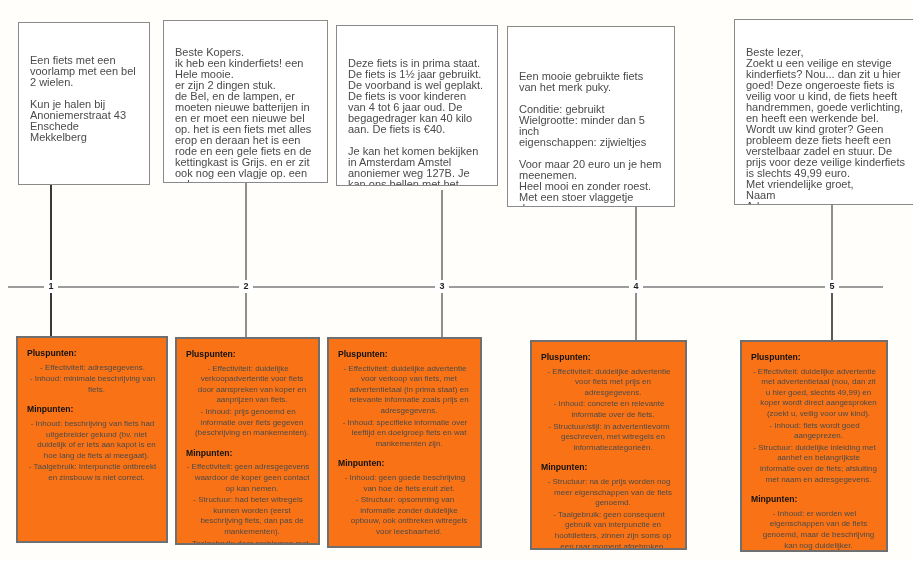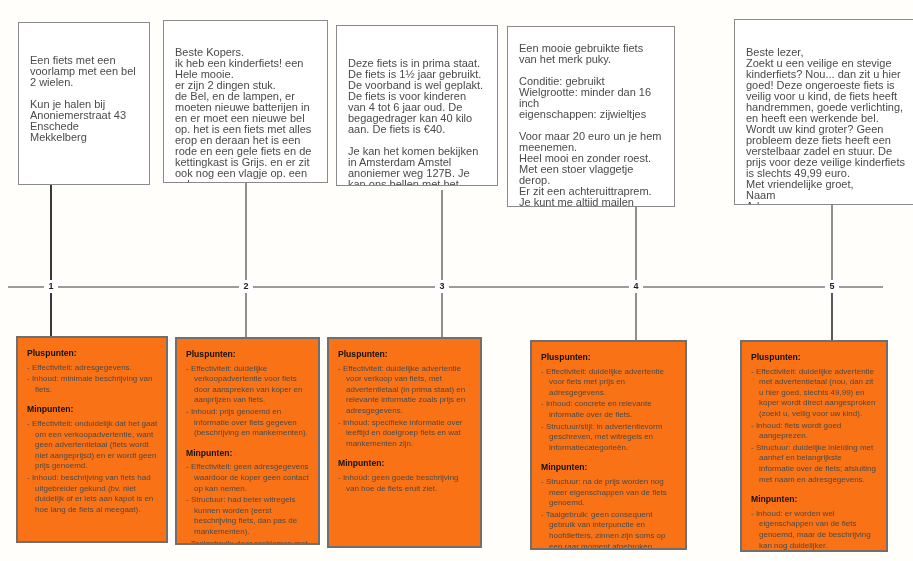--- a/index.html
+++ b/index.html
@@ -26,21 +26,21 @@
     font-size:8px;line-height:10.6px;
     overflow:hidden;
   }
   .rev-heading{
     font-weight:bold;color:var(--heading,#111);
     font-size:8.6px;margin:0 0 4px 0;
   }
   .rev-heading.min{margin-top:9px;}
   .rev-list{margin:0 0 2px 0;}
   .rev-list .bullet{
-    padding-left:8px;text-indent:-8px;margin:0 0 1px 0;
+    padding-left:8px;text-indent:-8px;margin:0 0 1px 0;text-align:center;
   }
   .hline{
     position:absolute;left:8px;top:286px;width:875px;height:2px;
     background:var(--timeline_line,#9c9c9c);
   }
   .stem{
     position:absolute;width:2px;
     background:#8f8f8f;
   }
   .stem.dark{background:#383838;}
@@ -68,24 +68,24 @@
 er zijn 2 dingen stuk.
 de Bel, en de lampen, er moeten nieuwe batterijen in en er moet een nieuwe bel op. het is een fiets met alles erop en deraan het is een rode en een gele fiets en de kettingkast is Grijs. en er zit ook nog een vlagje op. een gele.</div>
       <div class="para">Bieden vanaf: €48</div>
     </div>
 
   <div class="ad-box" style="left:336px;top:25px;width:162px;height:161px;padding-top:32px;">
       <div class="para">Deze fiets is in prima staat. De fiets is 1½ jaar gebruikt. De voorband is wel geplakt. De fiets is voor kinderen van 4 tot 6 jaar oud. De begagedrager kan 40 kilo aan. De fiets is €40.</div>
       <div class="para">Je kan het komen bekijken in Amsterdam Amstel anoniemer weg 127B. Je kan ons bellen met het nummer 06-9872xxxx.</div>
     </div>
 
-  <div class="ad-box" style="left:507px;top:26px;width:168px;height:181px;padding-top:16px;">
+  <div class="ad-box" style="left:507px;top:26px;width:168px;height:181px;padding-top:44px;">
       <div class="para">Een mooie gebruikte fiets van het merk puky.</div>
       <div class="para">Conditie: gebruikt
-Wielgrootte: minder dan 16 inch
+Wielgrootte: minder dan 5 inch
 eigenschappen: zijwieltjes</div>
       <div class="para">Voor maar 20 euro un je hem meenemen.
 Heel mooi en zonder roest.
 Met een stoer vlaggetje derop.
 Er zit een achteruittraprem.
 Je kunt me altijd mailen</div>
     </div>
 
   <div class="ad-box" style="left:734px;top:19px;width:187px;height:186px;padding-top:27px;">
       <div class="para">Beste lezer,
@@ -117,22 +117,22 @@
   <div class="pnum" style="left:825px;">5</div>
 
   <div class="review-box" style="left:16px;top:336px;width:152px;height:207px;">
     <div class="rev-heading">Pluspunten:</div>
     <div class="rev-list">
         <div class="bullet">- Effectiviteit: adresgegevens.</div>
         <div class="bullet">- Inhoud: minimale beschrijving van fiets.</div>
       </div>
     <div class="rev-heading min">Minpunten:</div>
     <div class="rev-list">
-        <div class="bullet">- Effectiviteit: onduidelijk dat het gaat om een verkoopadvertentie, want geen advertentietaal (fiets wordt niet aangeprijsd) en er wordt geen prijs genoemd.</div>
         <div class="bullet">- Inhoud: beschrijving van fiets had uitgebreider gekund (bv. niet duidelijk of er iets aan kapot is en hoe lang de fiets al meegaat).</div>
+        <div class="bullet">- Taalgebruik: Interpunctie ontbreekt en zinsbouw is niet correct.</div>
       </div>
   </div>
 
   <div class="review-box" style="left:175px;top:337px;width:145px;height:208px;">
     <div class="rev-heading">Pluspunten:</div>
     <div class="rev-list">
         <div class="bullet">- Effectiviteit: duidelijke verkoopadvertentie voor fiets door aanspreken van koper en aanprijzen van fiets.</div>
         <div class="bullet">- Inhoud: prijs genoemd en informatie over fiets gegeven (beschrijving en mankementen).</div>
       </div>
     <div class="rev-heading min">Minpunten:</div>
@@ -145,20 +145,21 @@
 
   <div class="review-box" style="left:327px;top:337px;width:155px;height:211px;">
     <div class="rev-heading">Pluspunten:</div>
     <div class="rev-list">
         <div class="bullet">- Effectiviteit: duidelijke advertentie voor verkoop van fiets, met advertentietaal (in prima staat) en relevante informatie zoals prijs en adresgegevens.</div>
         <div class="bullet">- Inhoud: specifieke informatie over leeftijd en doelgroep fiets en wat mankementen zijn.</div>
       </div>
     <div class="rev-heading min">Minpunten:</div>
     <div class="rev-list">
         <div class="bullet">- Inhoud: geen goede beschrijving van hoe de fiets eruit ziet.</div>
+        <div class="bullet">- Structuur: opsomming van informatie zonder duidelijke opbouw, ook ontbreken witregels voor leesbaarheid.</div>
       </div>
   </div>
 
   <div class="review-box" style="left:530px;top:340px;width:157px;height:210px;">
     <div class="rev-heading">Pluspunten:</div>
     <div class="rev-list">
         <div class="bullet">- Effectiviteit: duidelijke advertentie voor fiets met prijs en adresgegevens.</div>
         <div class="bullet">- Inhoud: concrete en relevante informatie over de fiets.</div>
         <div class="bullet">- Structuur/stijl: in advertentievorm geschreven, met witregels en informatiecategorieën.</div>
       </div>

